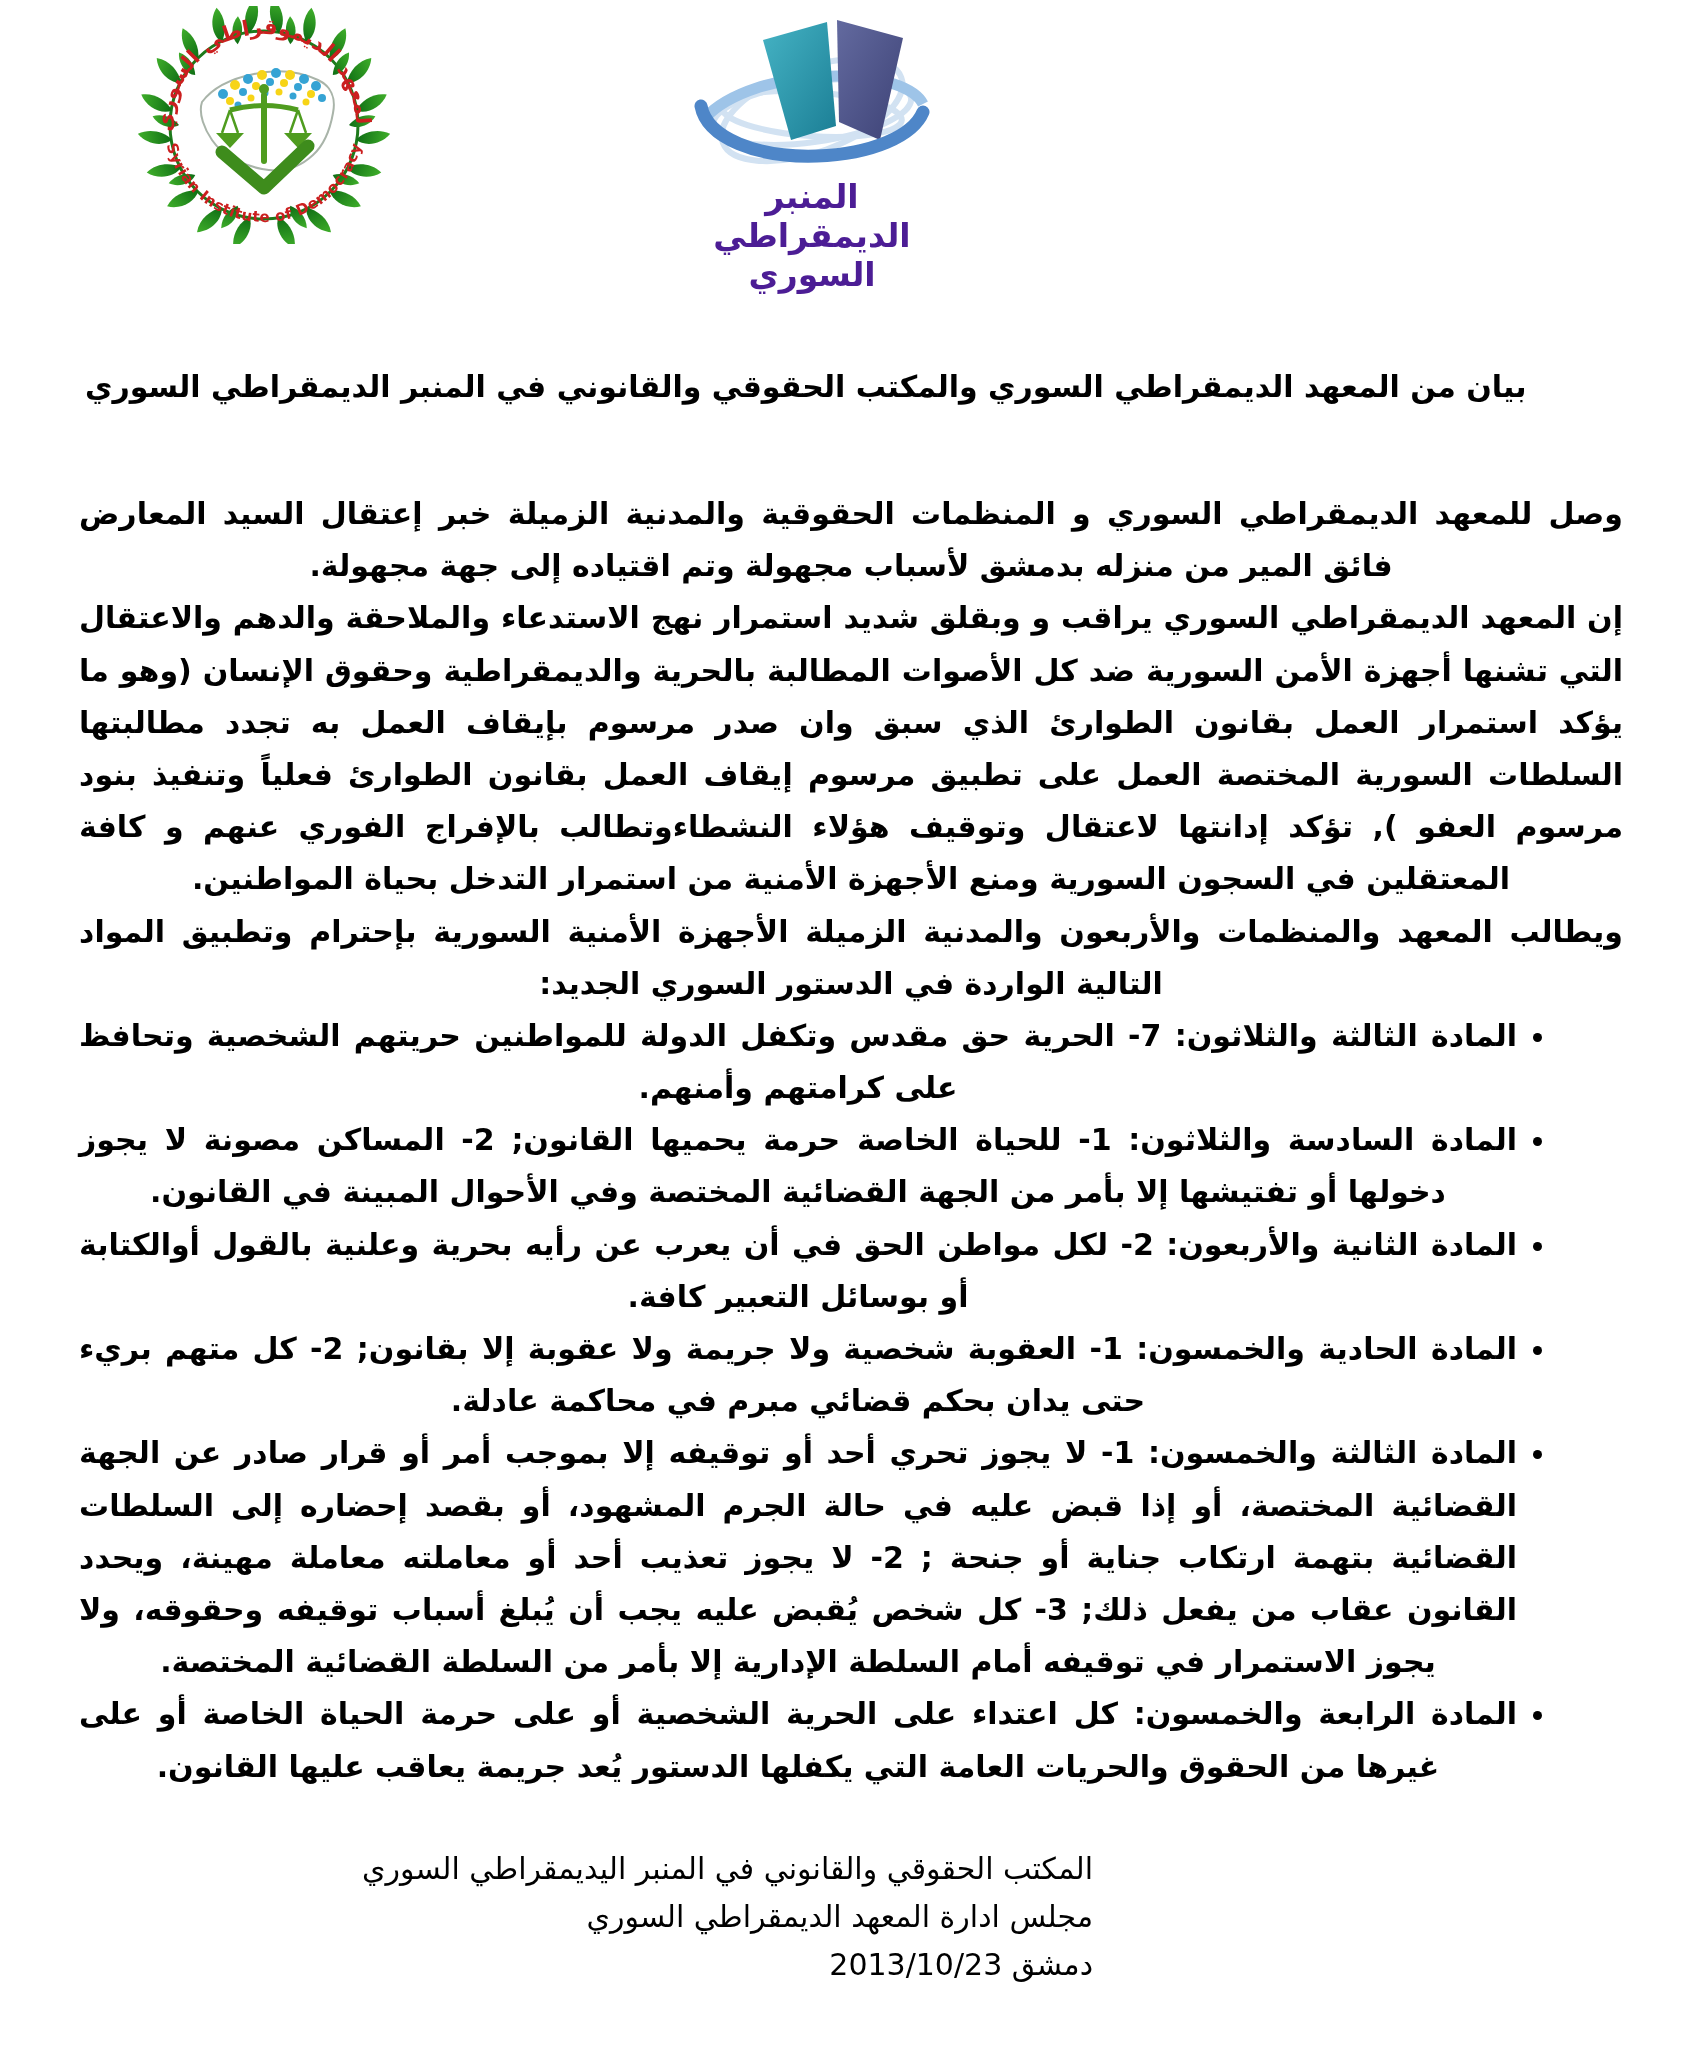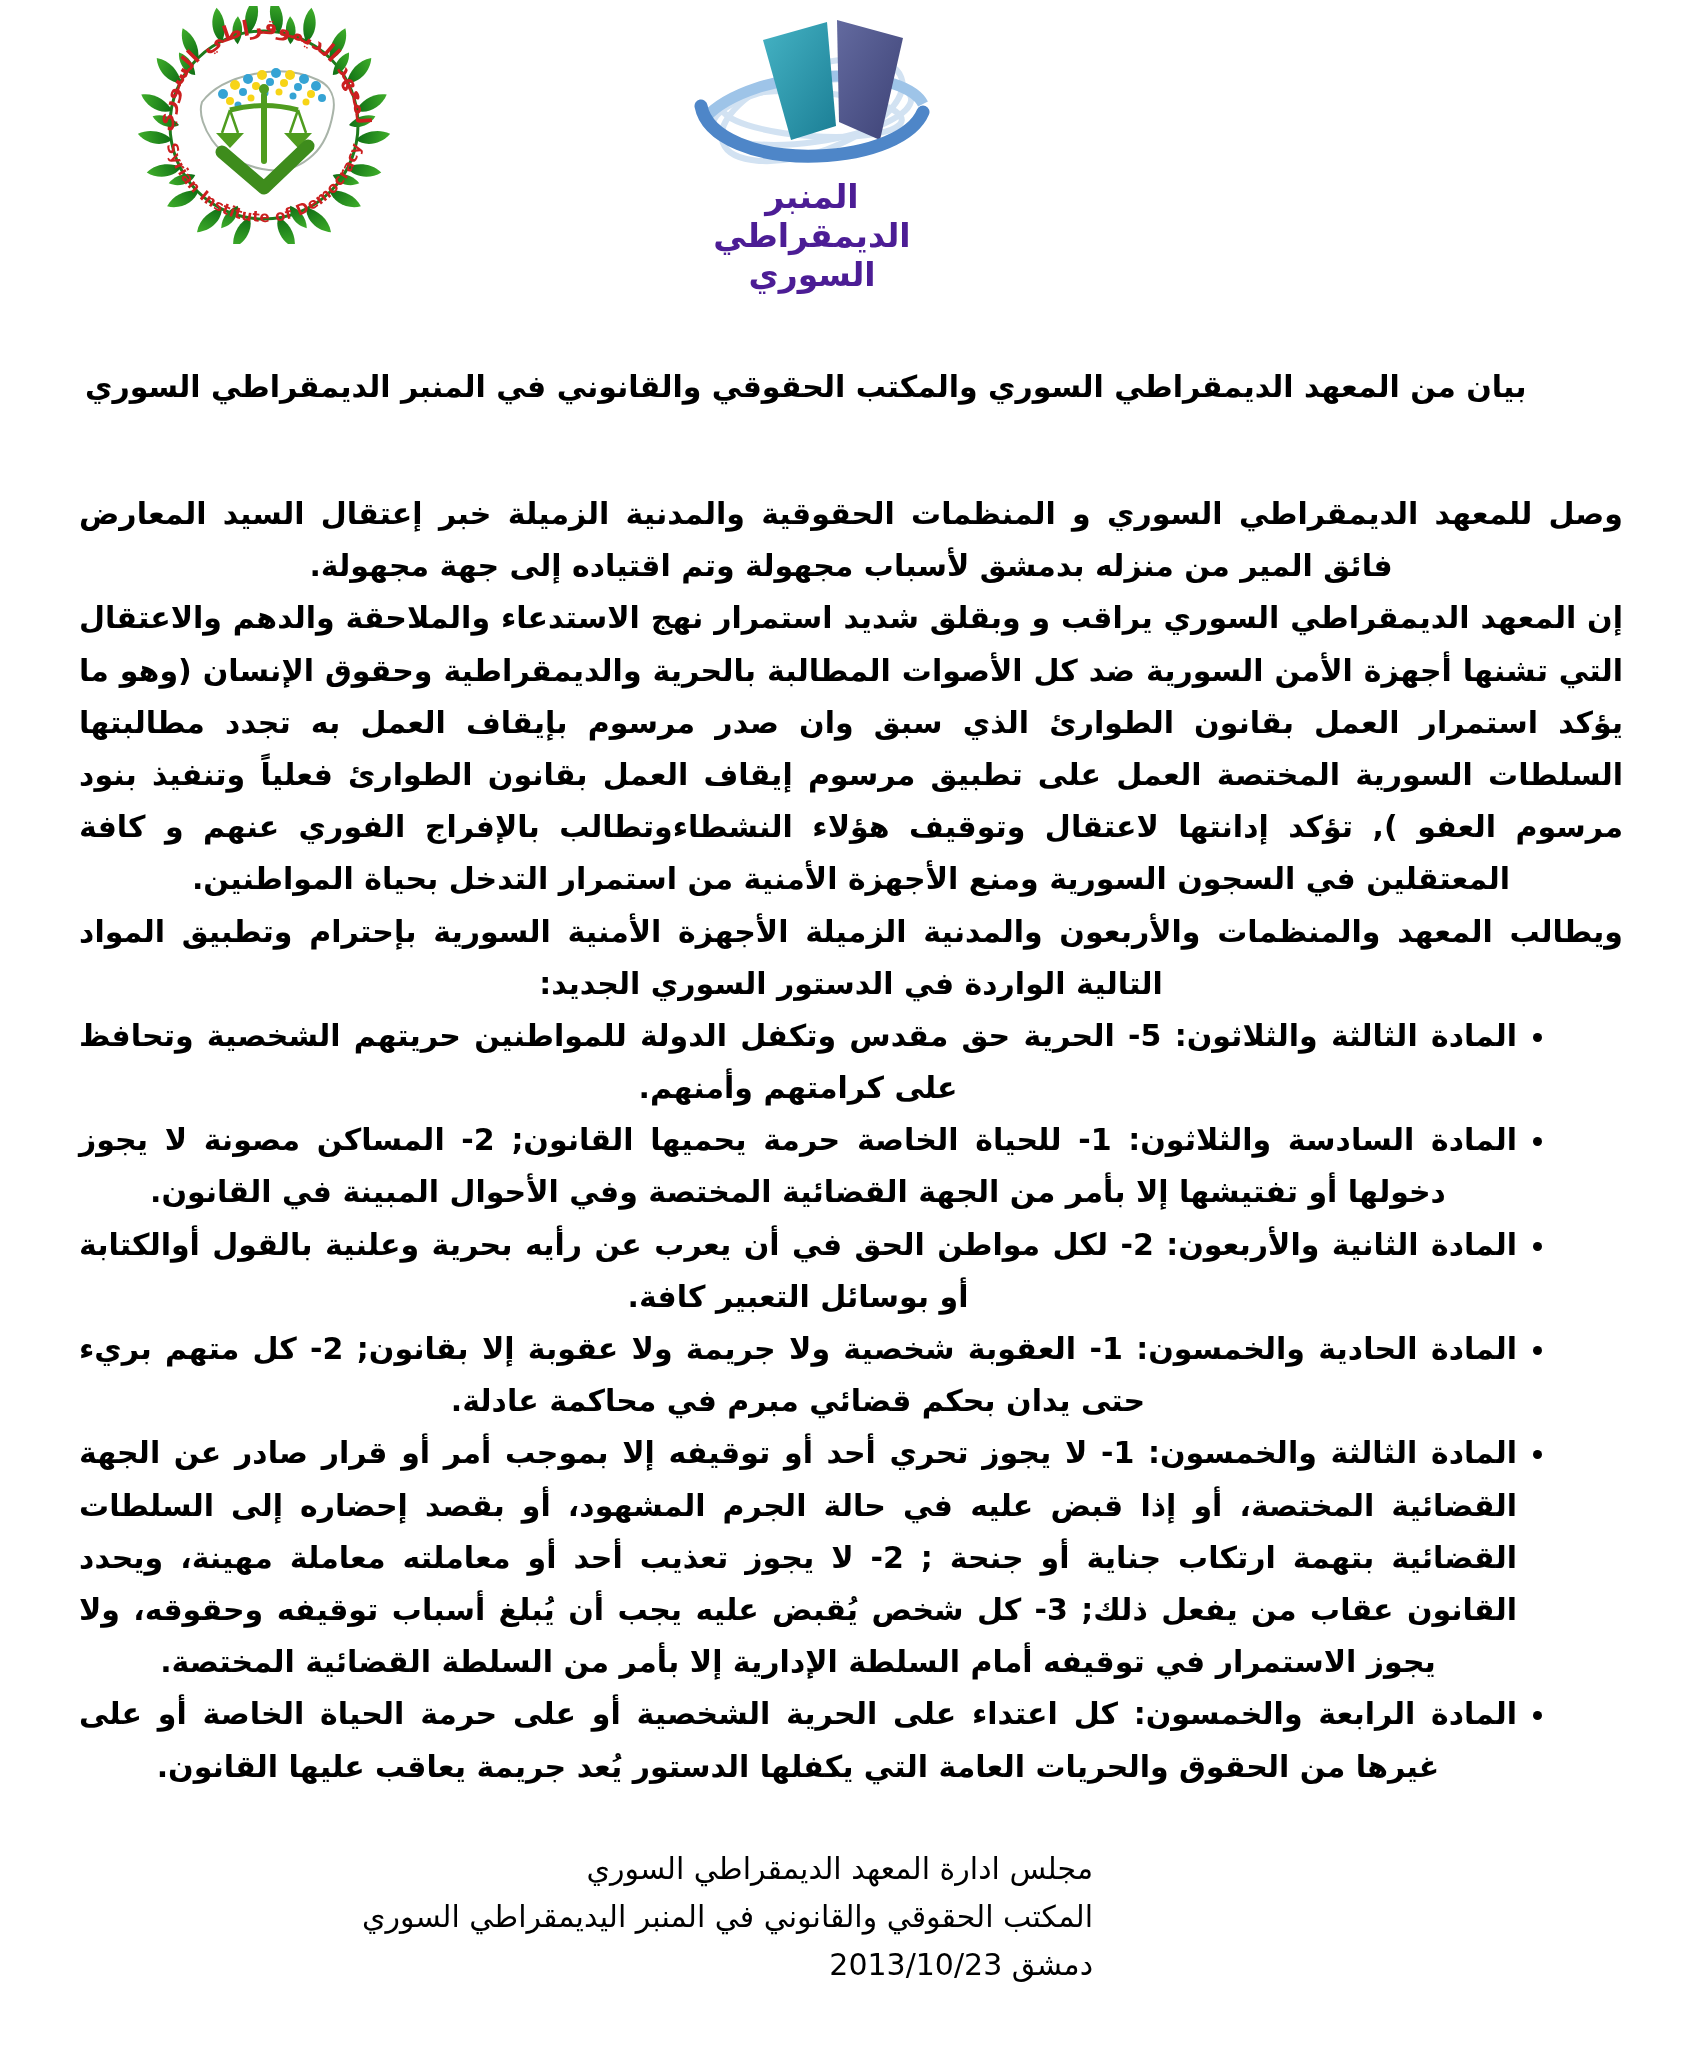--- a/index.html
+++ b/index.html
@@ -159,28 +159,28 @@
     </div>
   </div>
 
   <h1 class="doc-title">بيان من المعهد الديمقراطي السوري والمكتب الحقوقي والقانوني في المنبر الديمقراطي السوري</h1>
 
   <div class="doc-body">
     <p>وصل  للمعهد الديمقراطي السوري و المنظمات الحقوقية والمدنية الزميلة خبر إعتقال السيد المعارض فائق المير من منزله بدمشق لأسباب مجهولة وتم اقتياده إلى جهة مجهولة.</p>
     <p>إن المعهد الديمقراطي السوري يراقب و وبقلق شديد استمرار نهج الاستدعاء والملاحقة والدهم والاعتقال التي تشنها أجهزة الأمن السورية ضد كل الأصوات المطالبة بالحرية والديمقراطية وحقوق الإنسان (وهو ما يؤكد استمرار العمل بقانون الطوارئ الذي سبق وان صدر مرسوم بإيقاف العمل به تجدد مطالبتها السلطات السورية المختصة العمل على تطبيق مرسوم إيقاف العمل بقانون الطوارئ فعلياً وتنفيذ بنود مرسوم العفو ), تؤكد إدانتها لاعتقال وتوقيف هؤلاء النشطاءوتطالب بالإفراج الفوري عنهم و كافة المعتقلين في السجون السورية ومنع الأجهزة الأمنية من استمرار التدخل بحياة المواطنين.</p>
     <p>ويطالب المعهد والمنظمات والأربعون والمدنية الزميلة  الأجهزة الأمنية السورية بإحترام وتطبيق المواد التالية الواردة في  الدستور السوري الجديد:</p>
     <ul>
-      <li>المادة الثالثة والثلاثون: 5- الحرية حق مقدس وتكفل الدولة للمواطنين حريتهم الشخصية وتحافظ على كرامتهم وأمنهم.</li>
+      <li>المادة الثالثة والثلاثون: 7- الحرية حق مقدس وتكفل الدولة للمواطنين حريتهم الشخصية وتحافظ على كرامتهم وأمنهم.</li>
       <li>المادة السادسة والثلاثون: 1- للحياة الخاصة حرمة يحميها القانون; 2- المساكن مصونة لا يجوز دخولها أو تفتيشها إلا بأمر من الجهة القضائية المختصة وفي الأحوال المبينة في القانون.</li>
       <li>المادة الثانية والأربعون: 2- لكل مواطن الحق في أن يعرب عن رأيه بحرية وعلنية بالقول أوالكتابة أو بوسائل التعبير كافة.</li>
       <li>المادة الحادية والخمسون: 1- العقوبة شخصية ولا جريمة ولا عقوبة إلا بقانون; 2- كل متهم بريء حتى يدان بحكم قضائي مبرم في محاكمة عادلة.</li>
       <li>المادة الثالثة والخمسون: 1- لا يجوز تحري أحد أو توقيفه إلا بموجب أمر أو قرار صادر عن الجهة القضائية المختصة، أو إذا قبض عليه في حالة الجرم المشهود، أو بقصد إحضاره إلى السلطات القضائية بتهمة ارتكاب جناية أو جنحة ; 2- لا يجوز تعذيب أحد أو معاملته معاملة مهينة، ويحدد القانون عقاب من يفعل ذلك; 3- كل شخص يُقبض عليه يجب أن يُبلغ أسباب توقيفه وحقوقه، ولا يجوز الاستمرار في توقيفه أمام السلطة الإدارية إلا بأمر من السلطة القضائية المختصة.</li>
       <li>المادة الرابعة والخمسون: كل اعتداء على الحرية الشخصية أو على حرمة الحياة الخاصة أو على غيرها من الحقوق والحريات العامة التي يكفلها الدستور يُعد جريمة يعاقب عليها القانون.</li>
     </ul>
 
     <div class="doc-footer">
+      <div>المكتب الحقوقي والقانوني في المنبر اليديمقراطي السوري</div>
       <div>مجلس ادارة المعهد الديمقراطي السوري</div>
-      <div>المكتب الحقوقي والقانوني في المنبر اليديمقراطي السوري</div>
       <div>دمشق 2013/10/23</div>
     </div>
   </div>
 
 </div>
 
 </body></html>

